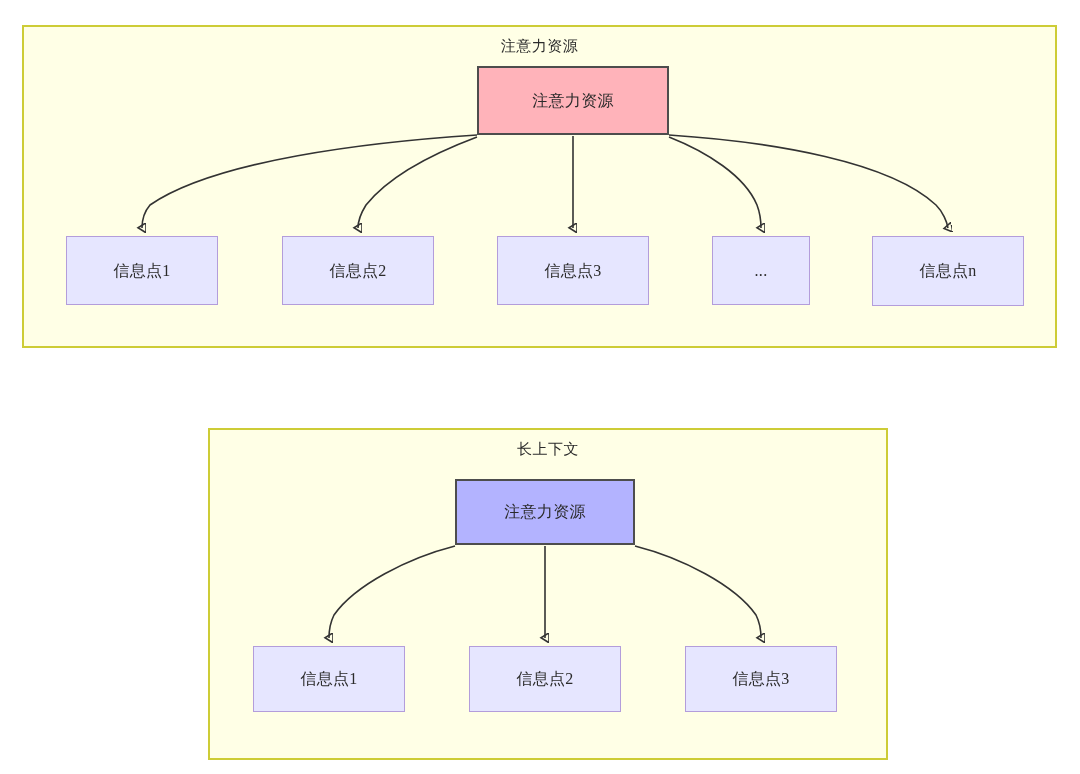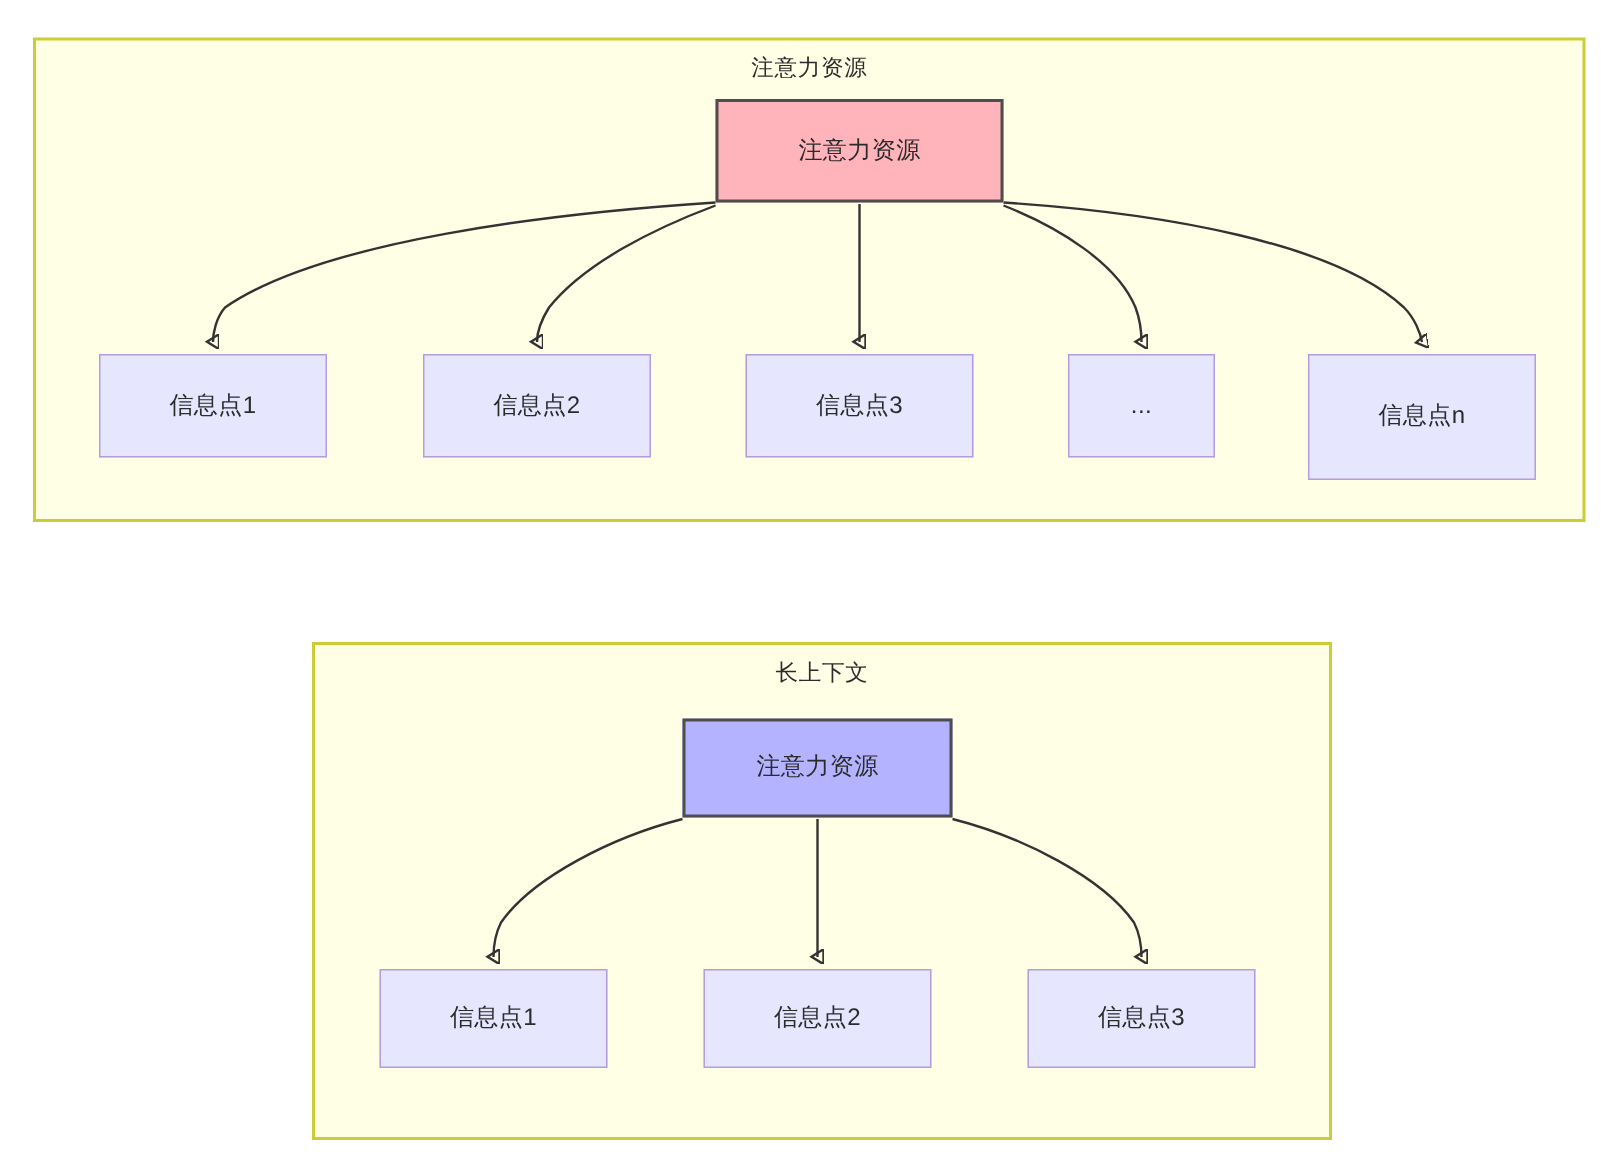--- a/index.html
+++ b/index.html
@@ -66,20 +66,21 @@
     background: #FFB3BA;
     border: 2px solid #4d4d4d;
   }
   .node-attention-short {
     background: #B3B3FF;
     border: 2px solid #4d4d4d;
   }
   .node-info {
     background: #E6E6FF;
     border: 1px solid #B39DDB;
+    font-family: Liberation Serif, serif;
   }
   svg.edges {
     position: absolute;
     left: 0;
     top: 0;
     width: 1080px;
     height: 774px;
     pointer-events: none;
     overflow: visible;
   }
@@ -129,21 +130,21 @@
   </div>
 
   <div class="node node-info" style="left:497px; top:236px; width:152px; height:69px;">
     <span>信息点3</span>
   </div>
 
   <div class="node node-info" style="left:712px; top:236px; width:98px; height:69px;">
     <span>...</span>
   </div>
 
-  <div class="node node-info" style="left:872px; top:236px; width:152px; height:84px;">
+  <div class="node node-info" style="left:872px; top:236px; width:152px; height:70px;">
     <span>信息点n</span>
   </div>
 
   <div class="panel" id="panel-short">
     <div class="panel-title">长上下文</div>
   </div>
 
   <svg class="edges">
 
     <path d="M455,546 C408,558 355,585 334,615 C330,623 329,632 329,638" marker-end="url(#arrowA)"></path>

